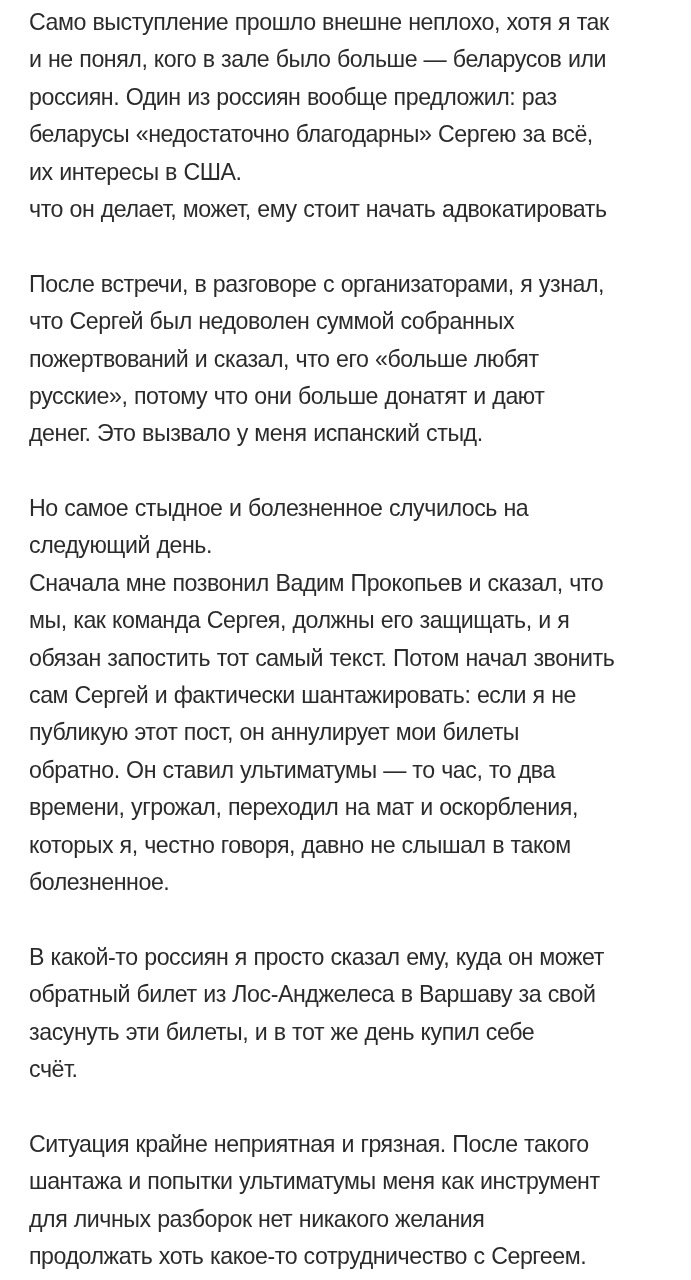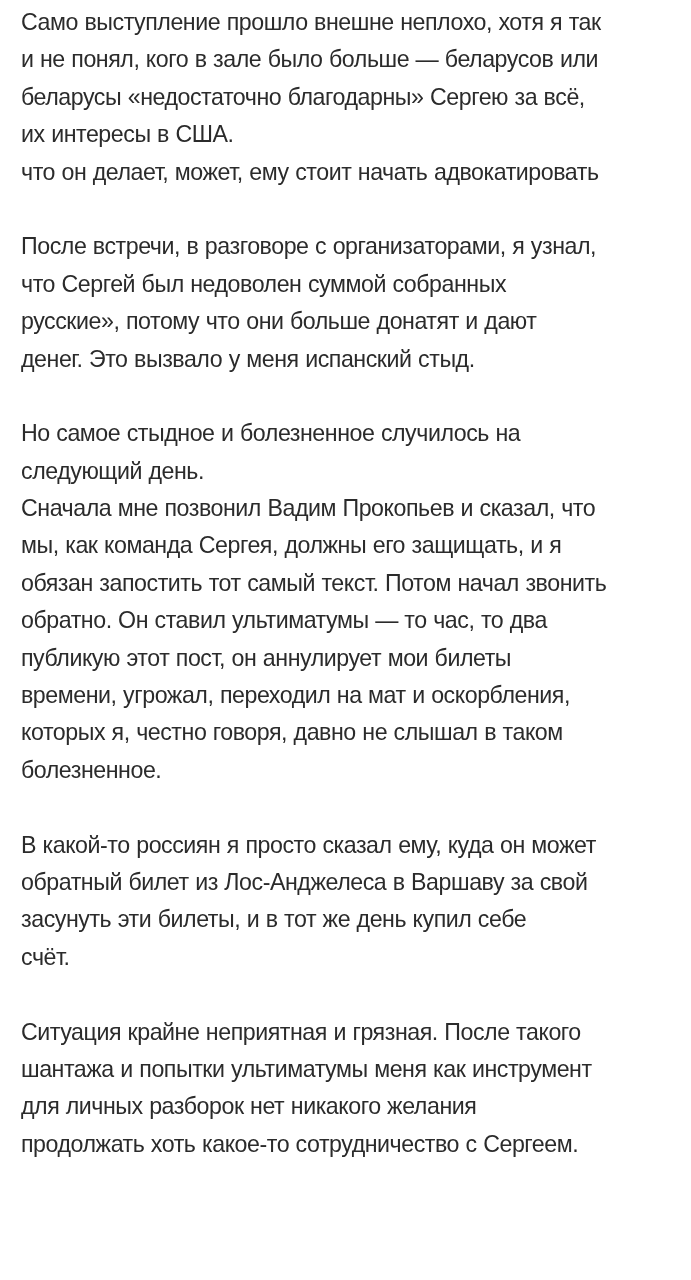--- a/index.html
+++ b/index.html
@@ -22,56 +22,60 @@
       font-family: "Liberation Sans", sans-serif;
       font-size: 23.2px;
       line-height: 37.4px;
       letter-spacing: -0.45px;
       word-spacing: 0.5px;
     }
     .line {
       display: block;
       white-space: nowrap;
       height: 37.4px;
+      margin-left: 8px;
     }
     .gap {
       display: block;
       height: 37.4px;
     }
   </style>
 </head>
 <body>
 
 <div class="doc">
 
   <div class="para">
     <span class="line">Само выступление прошло внешне неплохо, хотя я так</span>
     <span class="line">и не понял, кого в зале было больше — беларусов или</span>
+    <span class="line">россиян. Один из россиян вообще предложил: раз</span>
     <span class="line">беларусы «недостаточно благодарны» Сергею за всё,</span>
     <span class="line">их интересы в США.</span>
     <span class="line">что он делает, может, ему стоит начать адвокатировать</span>
   </div>
   <span class="gap"></span>
 
   <div class="para">
     <span class="line">После встречи, в разговоре с организаторами, я узнал,</span>
     <span class="line">что Сергей был недоволен суммой собранных</span>
+    <span class="line">пожертвований и сказал, что его «больше любят</span>
     <span class="line">русские», потому что они больше донатят и дают</span>
     <span class="line">денег. Это вызвало у меня испанский стыд.</span>
   </div>
   <span class="gap"></span>
 
   <div class="para">
     <span class="line">Но самое стыдное и болезненное случилось на</span>
     <span class="line">следующий день.</span>
     <span class="line">Сначала мне позвонил Вадим Прокопьев и сказал, что</span>
     <span class="line">мы, как команда Сергея, должны его защищать, и я</span>
     <span class="line">обязан запостить тот самый текст. Потом начал звонить</span>
+    <span class="line">сам Сергей и фактически шантажировать: если я не</span>
+    <span class="line">публикую этот пост, он аннулирует мои билеты</span>
     <span class="line">обратно. Он ставил ультиматумы — то час, то два</span>
-    <span class="line">публикую этот пост, он аннулирует мои билеты</span>
     <span class="line">времени, угрожал, переходил на мат и оскорбления,</span>
     <span class="line">которых я, честно говоря, давно не слышал в таком</span>
     <span class="line">болезненное.</span>
   </div>
   <span class="gap"></span>
 
   <div class="para">
     <span class="line">В какой-то россиян я просто сказал ему, куда он может</span>
     <span class="line">обратный билет из Лос-Анджелеса в Варшаву за свой</span>
     <span class="line">засунуть эти билеты, и в тот же день купил себе</span>

